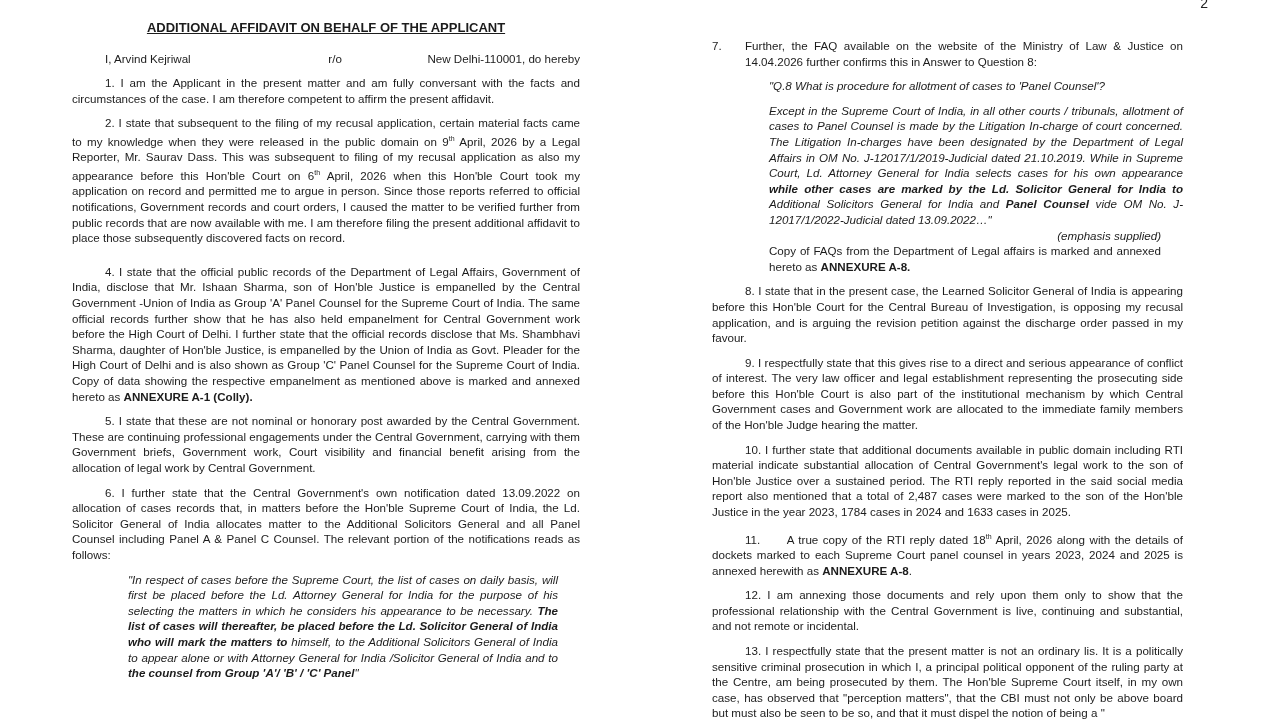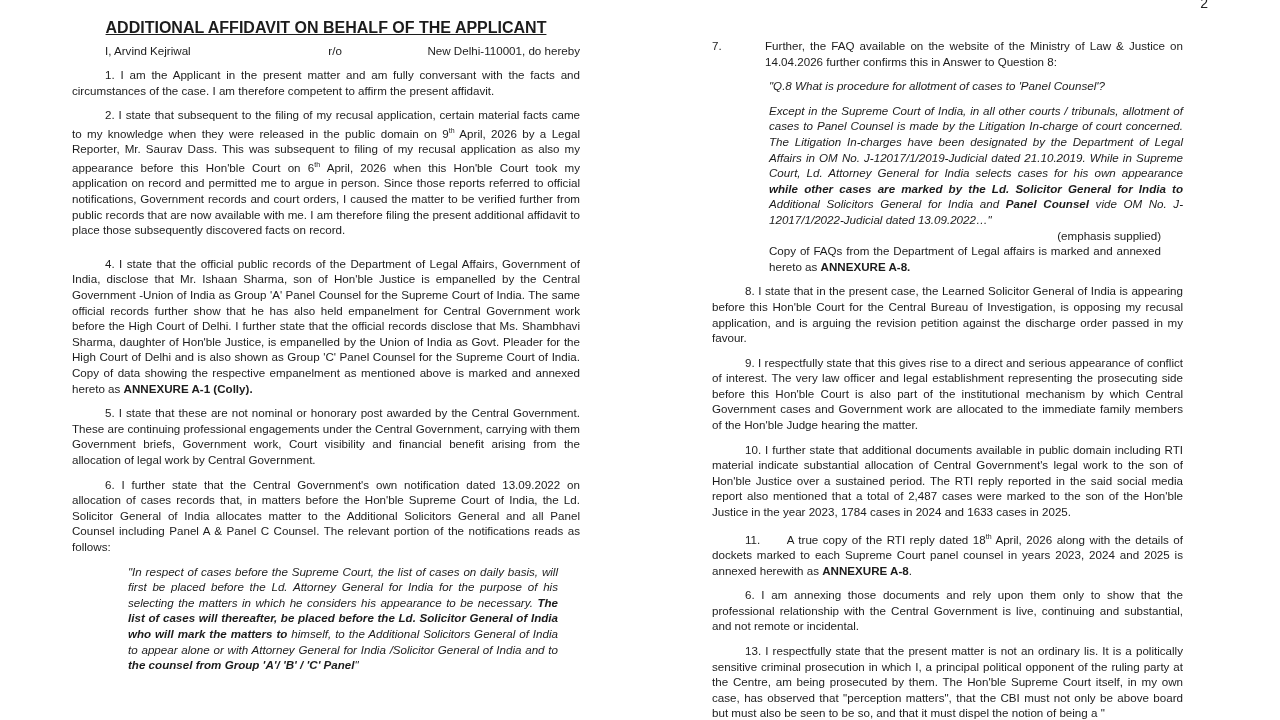--- a/index.html
+++ b/index.html
@@ -24,48 +24,48 @@
     background: #ffffff;
   }
   .page-left { left: 72px; width: 508px; }
   .page-right { left: 712px; width: 471px; }
   p { margin: 0; text-align: justify; }
   .indent { text-indent: 33px; }
   .title {
     text-align: center;
     font-weight: bold;
     text-decoration: underline;
-    font-size: 16px;
+    font-size: 13px;
     margin-top: 20px;
-    margin-bottom: 7px;
+    margin-bottom: 15px;
     padding-left: 0;
   }
   .intro-line { display: flex; justify-content: space-between; padding-left: 33px; align-items: center; }
   .gap { height: 9px; }
   .quote {
     font-style: italic;
     margin-left: 56px;
     margin-right: 22px;
     text-align: justify;
   }
   .quote b, .quote strong { font-weight: bold; }
-  .emph-right { text-align: right; margin-right: 22px; }
+  .emph-right { text-align: right; font-style: italic; margin-right: 22px; }
   .bold { font-weight: bold; }
   .page-num {
     position: absolute;
     right: 97px;
     top: -4px;
     font-size: 14px;
     color: #222;
   }
   .numbered {
     display: flex;
   }
   .numbered .num { width: 33px; flex: none; }
-  .numbered .body { flex: 1; text-align: justify; margin-left: 20px; }
+  .numbered .body { flex: 1; text-align: justify; }
   .faq-quote {
     font-style: italic;
     margin-left: 57px;
     text-align: justify;
   }
   .faq-copy { margin-left: 57px; text-align: justify; }
 </style>
 </head>
 <body>
 
@@ -124,17 +124,17 @@
   <div class="gap"></div>
   <p class="indent">9. I respectfully state that this gives rise to a direct and serious appearance of conflict of interest. The very law officer and legal establishment representing the prosecuting side before this Hon'ble Court is also part of the institutional mechanism by which Central Government cases and Government work are allocated to the immediate family members of the Hon'ble Judge hearing the matter.</p>
 
   <div class="gap"></div>
   <p class="indent">10. I further state that additional documents available in public domain including RTI material indicate substantial allocation of Central Government's legal work to the son of Hon'ble Justice over a sustained period. The RTI reply reported in the said social media report also mentioned that a total of 2,487 cases were marked to the son of the Hon'ble Justice in the year 2023, 1784 cases in 2024 and 1633 cases in 2025.</p>
 
   <div class="gap"></div>
   <p class="indent"><span>11.&nbsp;&nbsp;&nbsp;&nbsp;&nbsp; A true copy of the RTI reply dated 18</span><sup style="font-size:7px;">th</sup><span> April, 2026 along with the details of dockets marked to each Supreme Court panel counsel in years 2023, 2024 and 2025 is annexed herewith as </span><span class="bold">ANNEXURE A-8</span><span>.</span></p>
 
   <div class="gap"></div>
-  <p class="indent">6. I am annexing those documents and rely upon them only to show that the professional relationship with the Central Government is live, continuing and substantial, and not remote or incidental.</p>
+  <p class="indent">12. I am annexing those documents and rely upon them only to show that the professional relationship with the Central Government is live, continuing and substantial, and not remote or incidental.</p>
 
   <div class="gap"></div>
   <p class="indent"><span>13. I respectfully state that the present matter is not an ordinary lis. It is a politically sensitive criminal prosecution in which I, a principal political opponent of the ruling party at the Centre, am being prosecuted by them. The Hon'ble Supreme Court itself, in my own case, has observed that "perception matters", that the CBI must not only be above board but must also be seen to be so, and that it must dispel the notion of being a "</span></p>
 </div>
 
 </body></html>

